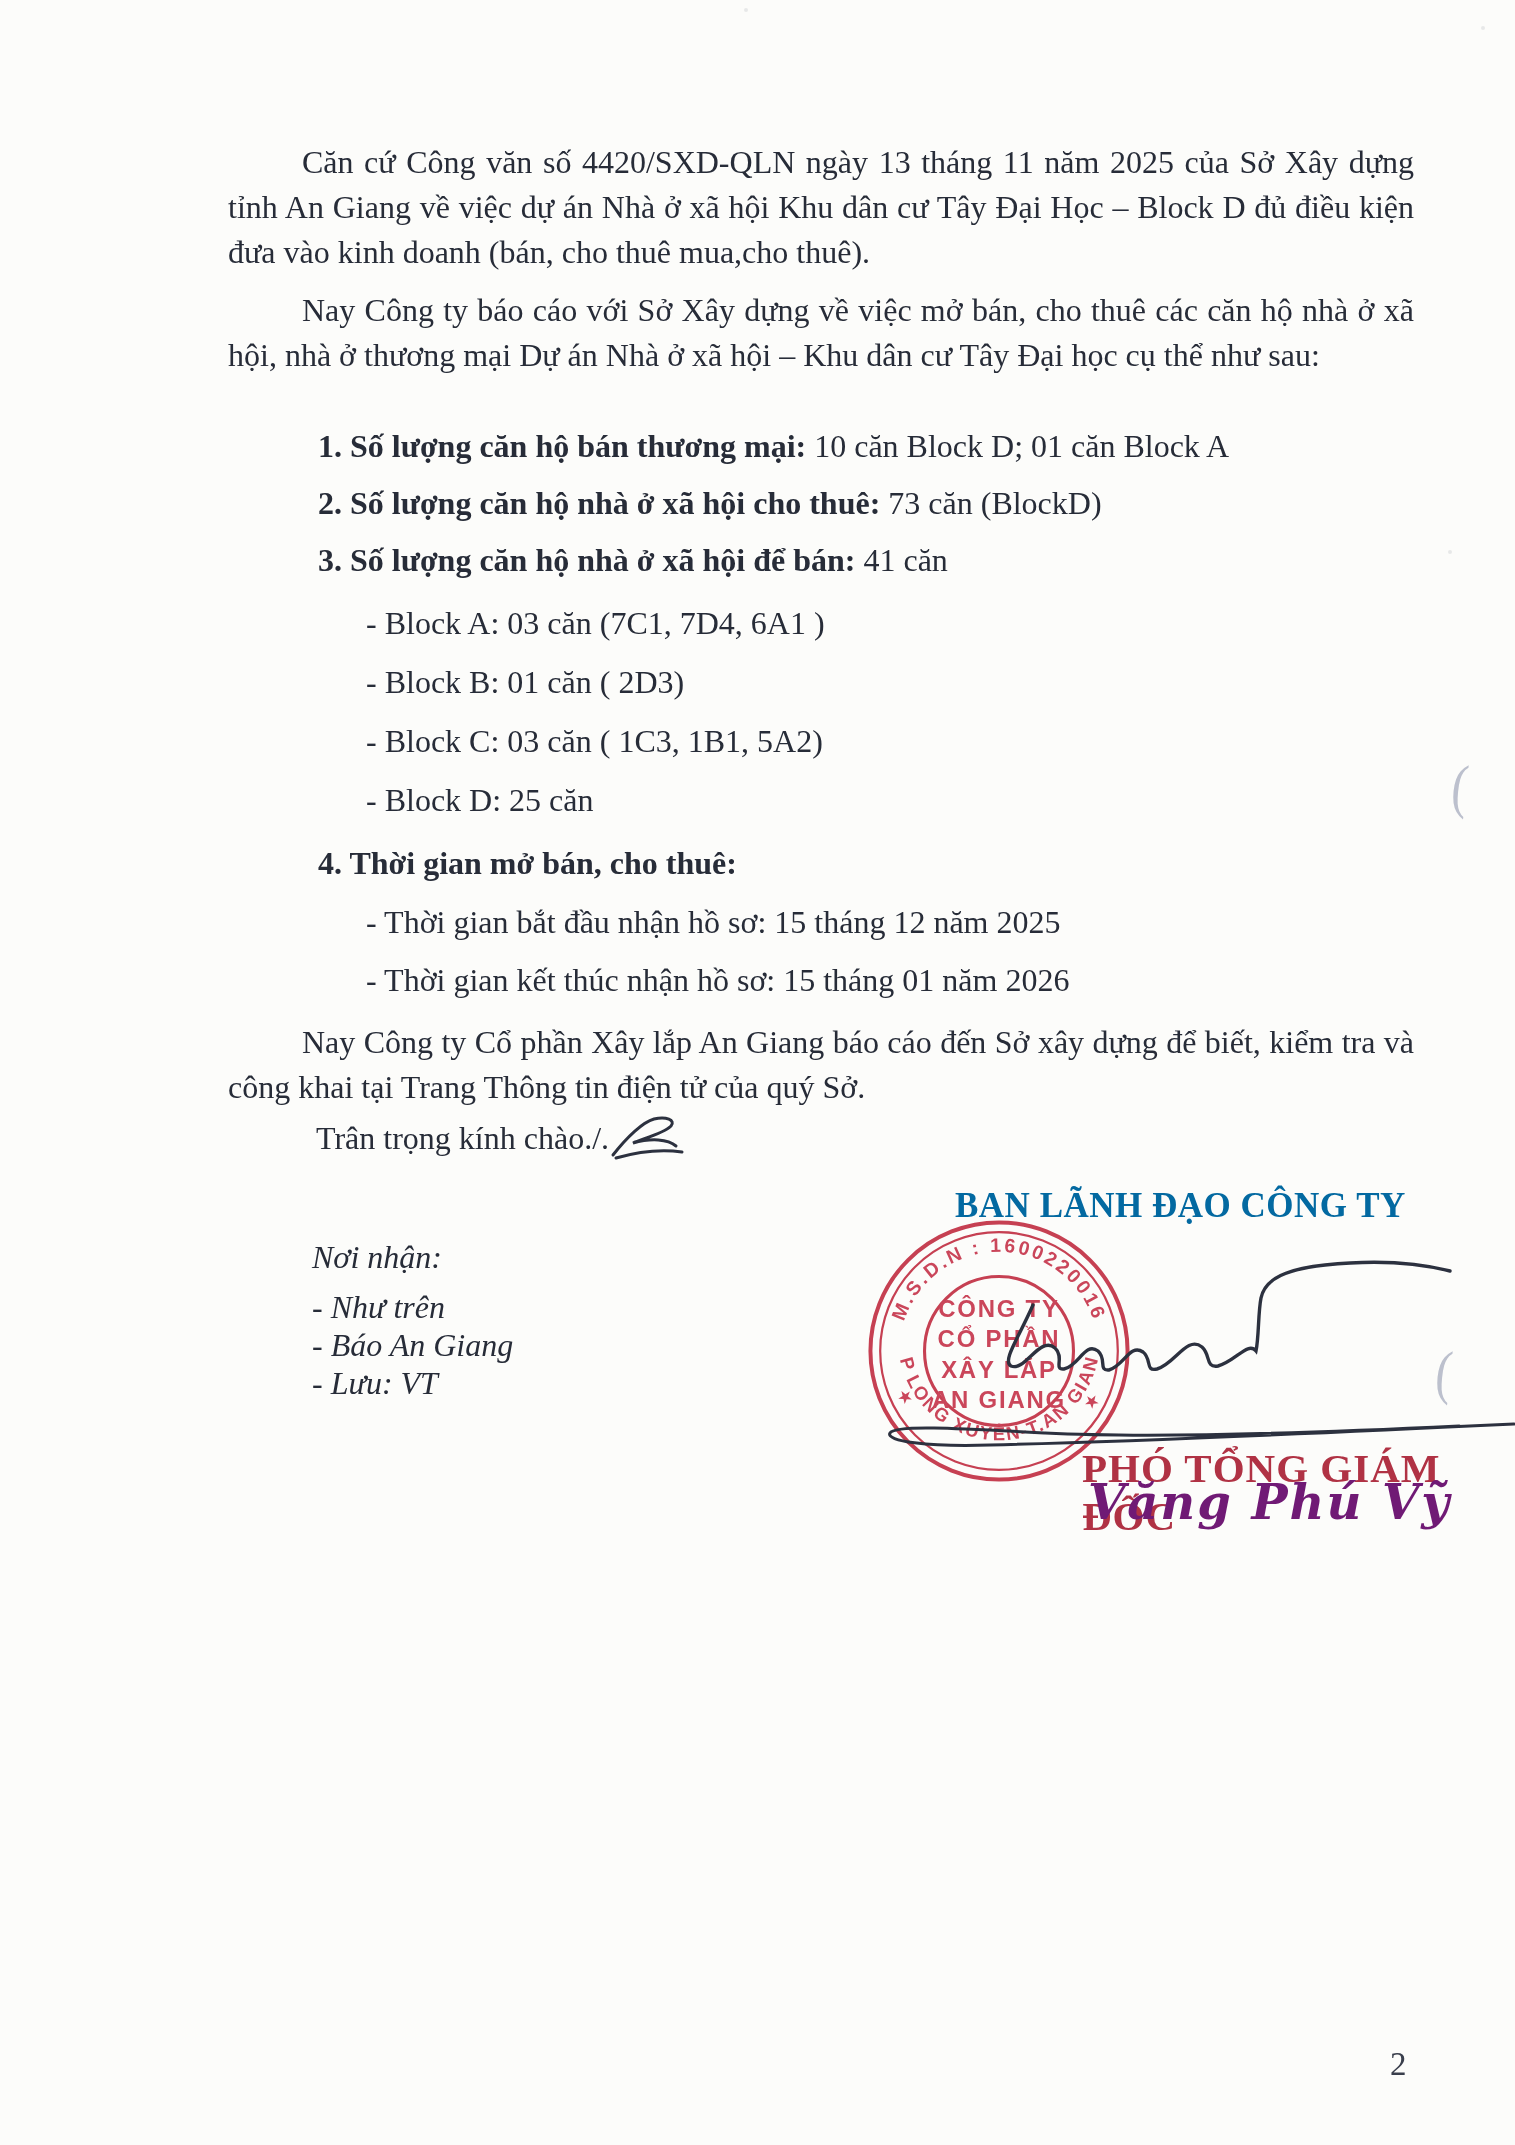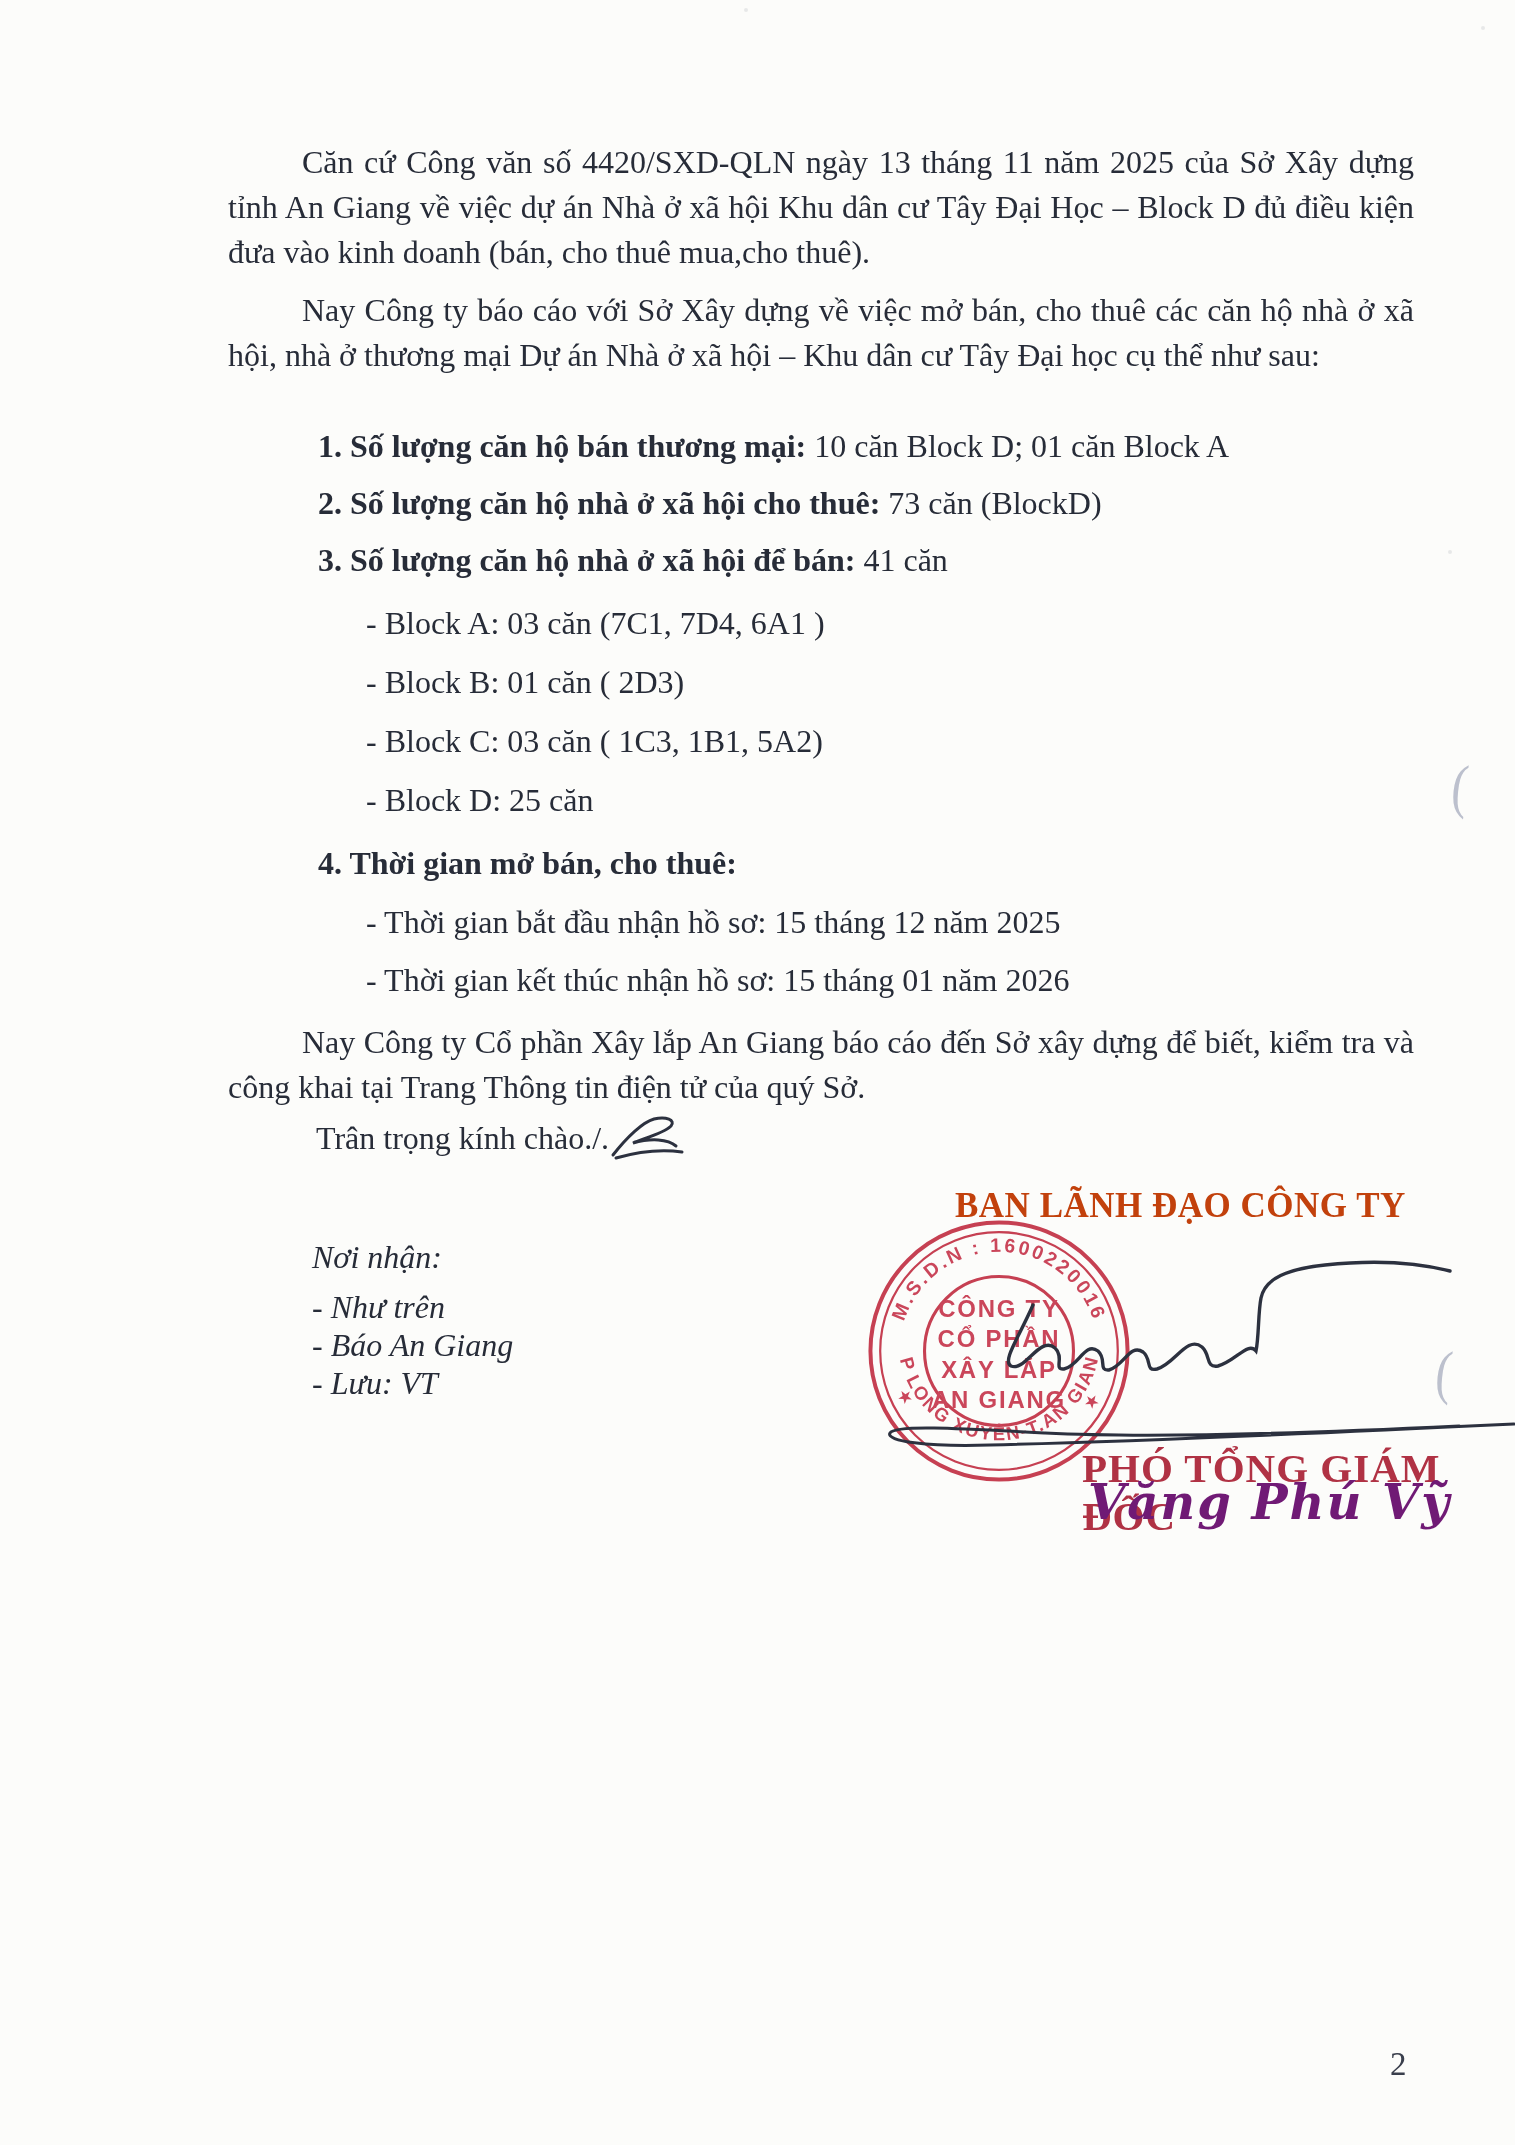--- a/index.html
+++ b/index.html
@@ -10,21 +10,21 @@
     color:#272c38;
   }
   .blk{position:absolute;left:228px;width:1186px;font-size:32px;line-height:45px;}
   .para{text-align:justify;text-indent:74px;}
   .num-item{padding-left:90px;font-weight:bold;}
   .num-item .val{font-weight:normal;}
   .sub-item{padding-left:138px;}
   .salutation{padding-left:88px;display:flex;align-items:center;}
   .recipients{position:absolute;left:312px;top:1238px;font-style:italic;font-size:32px;line-height:38px;}
   .recipients .rc-title{font-weight:normal;margin-bottom:12px;}
-  .leader-title{position:absolute;left:955px;top:1186px;font-size:35px;font-weight:bold;letter-spacing:.5px;color:#c2410c;}
+  .leader-title{position:absolute;left:955px;top:1186px;font-size:35px;font-weight:bold;letter-spacing:.5px;color:#0369a1;}
   .position-title{position:absolute;left:1082px;top:1444px;font-size:41px;font-weight:bold;color:#b03244;letter-spacing:1px;}
   .signer-name{position:absolute;left:1088px;top:1474px;font-size:48px;font-style:italic;font-weight:bold;color:#701a75;font-family:"DejaVu Serif", serif;letter-spacing:2px;}
   .page-number{position:absolute;left:1390px;top:2046px;font-size:33px;color:#3a3f4c;}
   .stamp-svg{position:absolute;left:866px;top:1218px;width:266px;height:266px;z-index:2;opacity:.93;}
   .sig-svg{position:absolute;left:855px;top:1243px;width:660px;height:215px;z-index:3;}
   .scribble-svg{width:80px;height:50px;flex:0 0 auto;}
   .scan-paren{position:absolute;font-size:48px;color:rgba(110,120,150,.45);transform:rotate(6deg) scaleY(1.25);font-family:"Liberation Serif",serif;}
   .speck{position:absolute;width:4px;height:4px;border-radius:50%;background:#8a8f9c;opacity:.18;}
   .stamp-arc{font-family:"Liberation Sans", sans-serif;font-weight:bold;fill:#c7394e;}
   .stamp-center{font-family:"Liberation Sans", sans-serif;font-weight:bold;fill:#c7394e;text-anchor:middle;}

